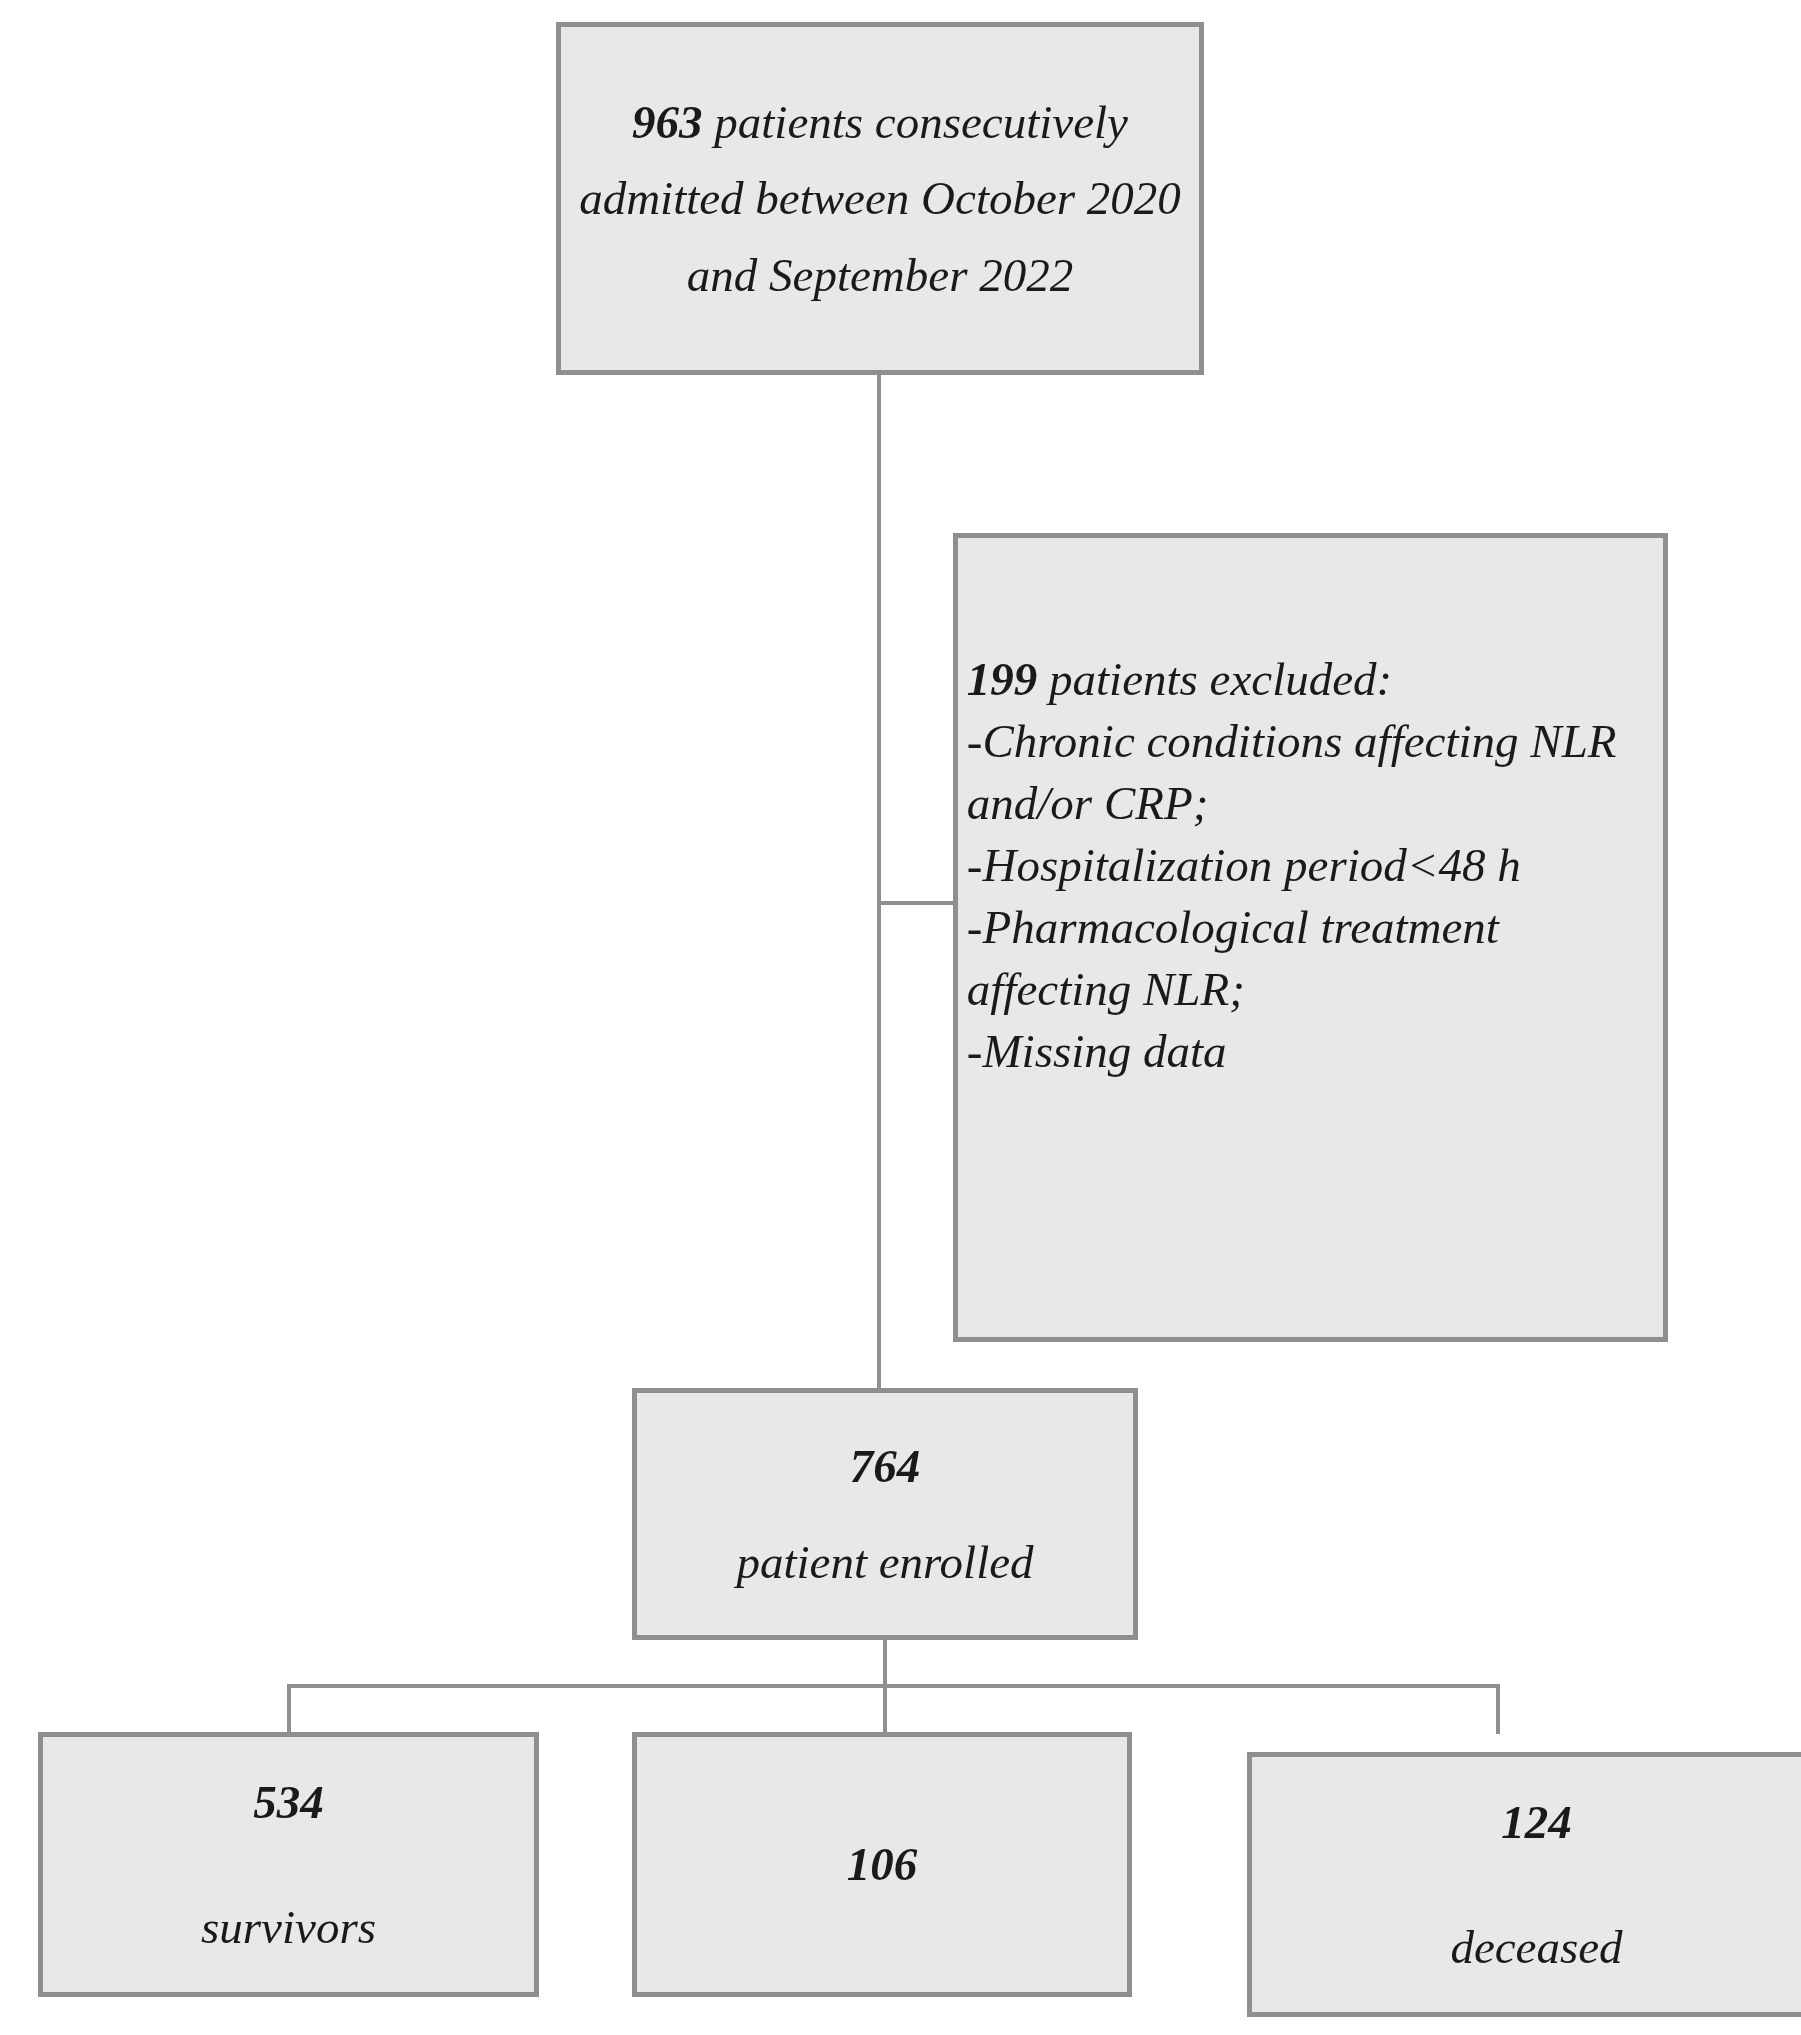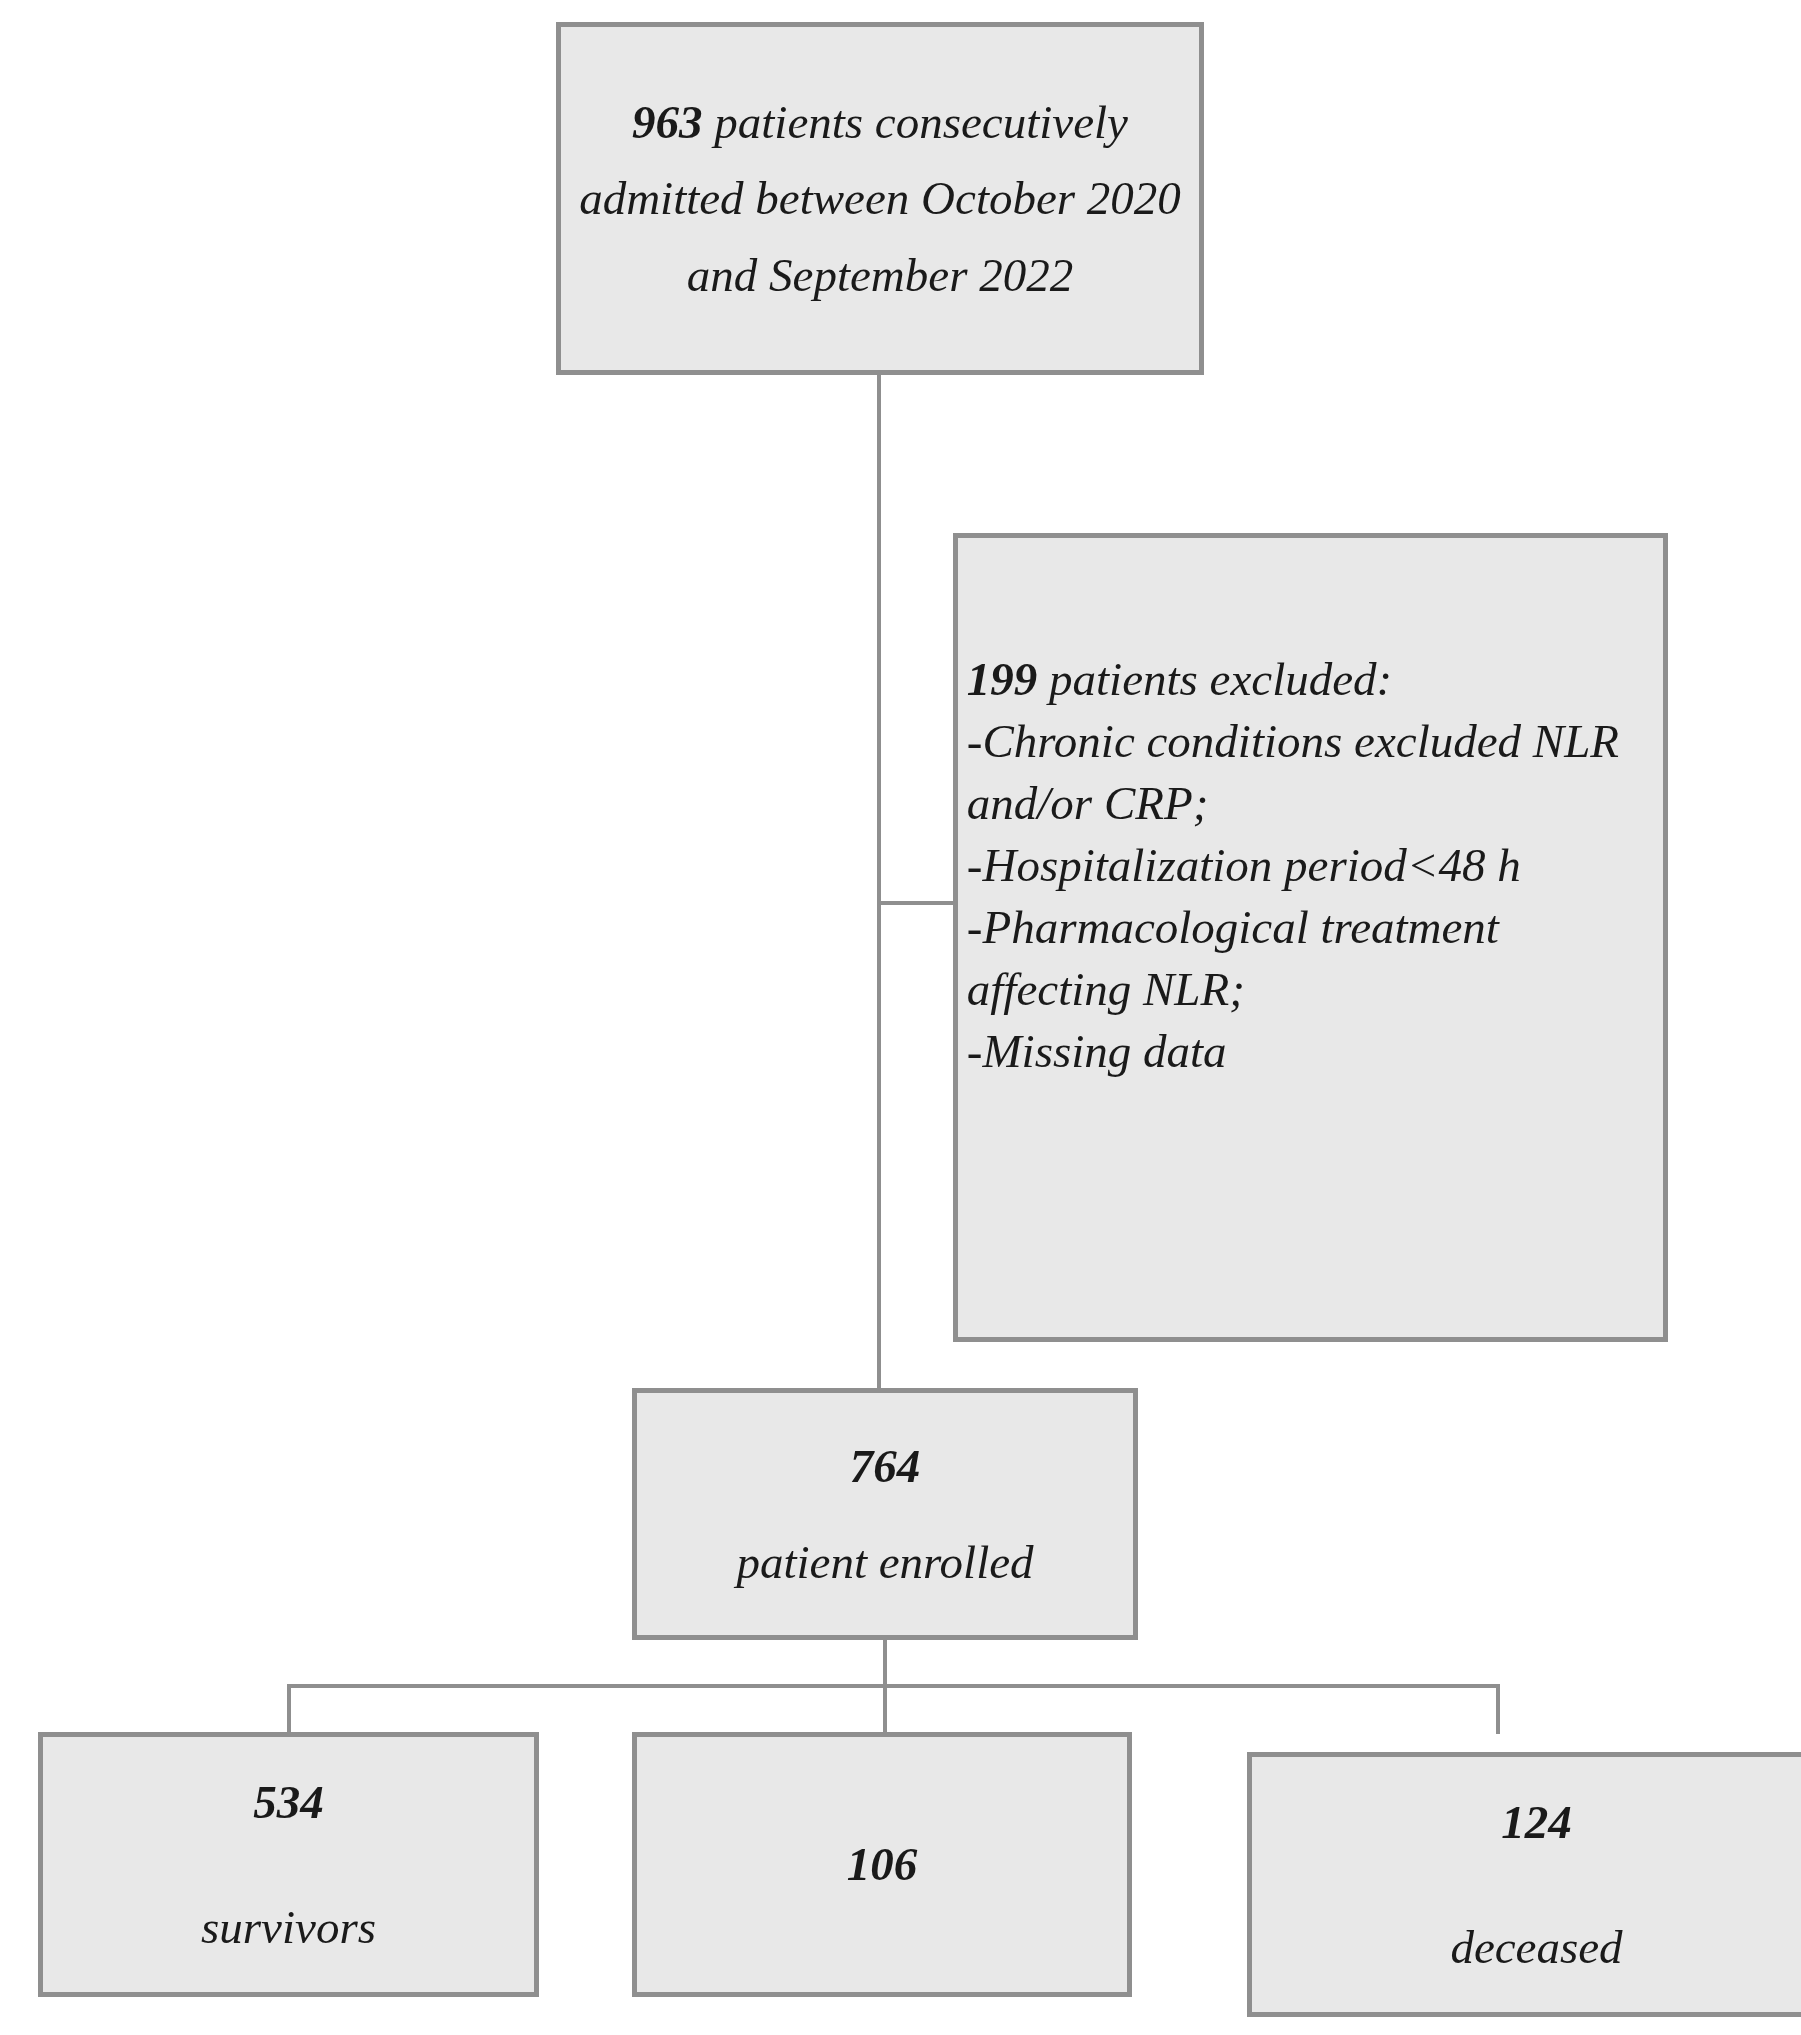--- a/index.html
+++ b/index.html
@@ -97,21 +97,21 @@
   <div class="conn conn-drop-left"></div>
   <div class="conn conn-drop-mid"></div>
   <div class="conn conn-drop-right"></div>
 
   <div class="box top-box">
     <p><span class="count">963</span><span> patients consecutively admitted between October 2020 and September 2022</span></p>
   </div>
 
   <div class="box excl-box">
     <p><span class="count">199</span><span> patients excluded:</span></p>
-    <p class="excl-item">-Chronic conditions excluded NLR and/or CRP;</p>
+    <p class="excl-item">-Chronic conditions affecting NLR and/or CRP;</p>
     <p class="excl-item">-Hospitalization period&lt;48 h</p>
     <p class="excl-item">-Pharmacological treatment affecting NLR;</p>
     <p class="excl-item">-Missing data</p>
   </div>
 
   <div class="box enrolled-box center-stack">
     <div class="count">764</div>
     <div>patient enrolled</div>
   </div>
 

